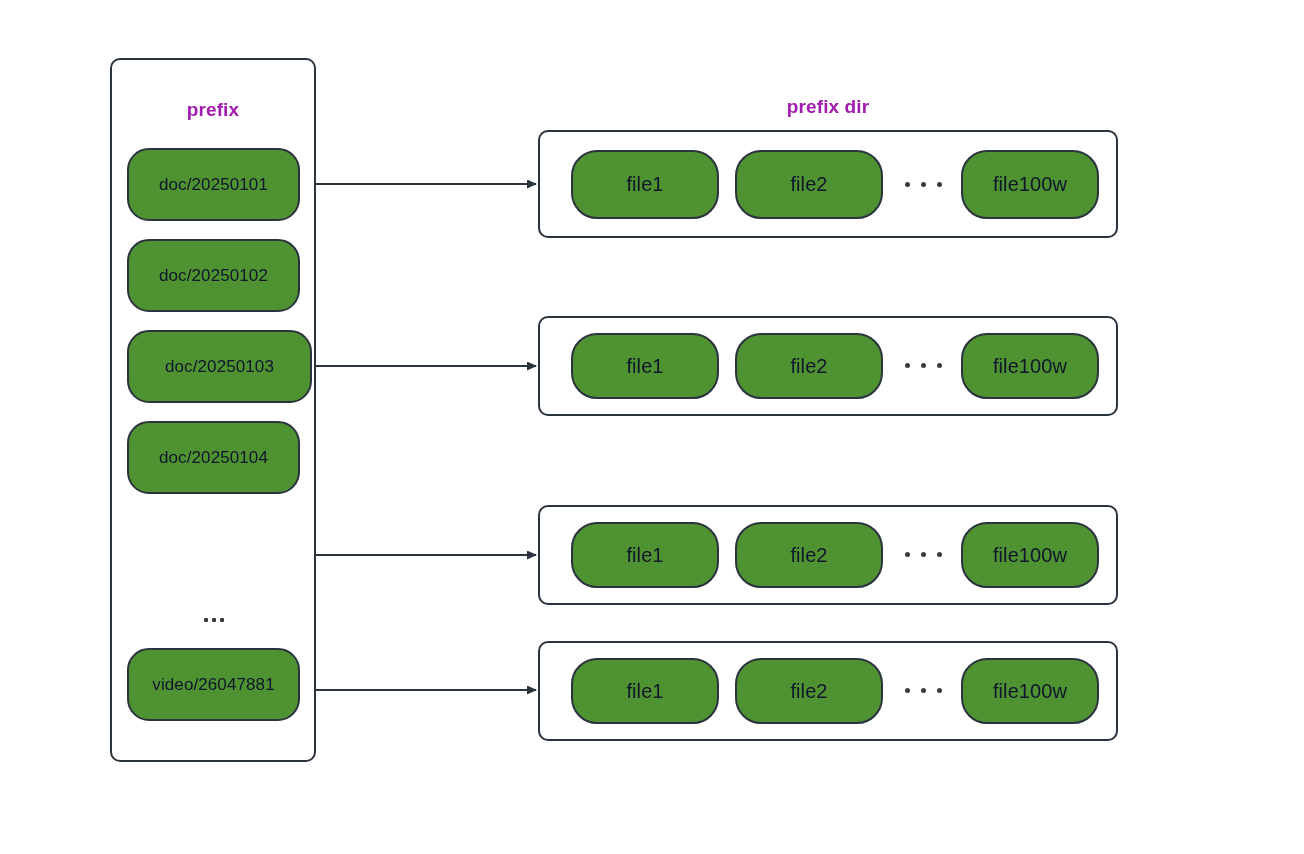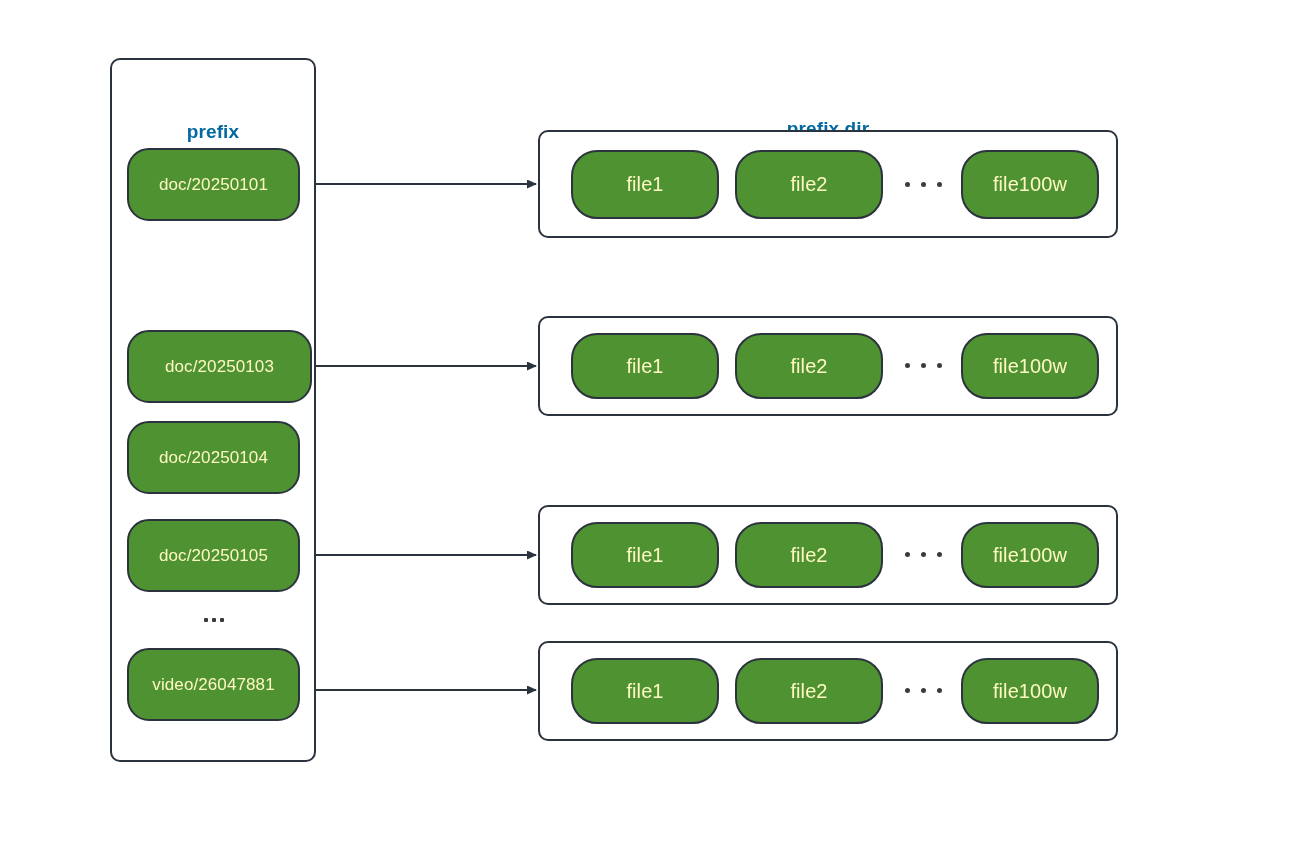--- a/index.html
+++ b/index.html
@@ -28,40 +28,39 @@
   
   .container-box {
     border: 2px solid #2b333e;
     border-radius: 10px;
     background: #ffffff;
   }
 
   
   .section-title {
     position: absolute;
-    color: #0369a1;
+    color: #a21caf;
     font-size: 19px;
     font-weight: 600;
     letter-spacing: .1px;
     text-align: center;
     white-space: nowrap;
-    margin-top: 22px;
   }
 
   
   .pill {
     position: absolute;
     box-sizing: border-box;
     background: #4f9232;
     border: 2px solid #2b333e;
     border-radius: 22px;
     display: flex;
     align-items: center;
     justify-content: center;
-    color: #fef9c3;
+    color: #0f172a;
     font-size: 17px;
     font-weight: 400;
     white-space: nowrap;
     letter-spacing: .1px;
   }
   .pill.file { border-radius: 26px; font-size: 20px; }
 
   
   .ellipsis-h {
     position: absolute;
@@ -112,26 +111,26 @@
     <line x1="302" y1="555" x2="536" y2="555" stroke="#2b333e" stroke-width="2" marker-end="url(#ah)"></line>
     <line x1="302" y1="690" x2="536" y2="690" stroke="#2b333e" stroke-width="2" marker-end="url(#ah)"></line>
   </svg>
 
   <div class="abs container-box" style="left:110px; top:58px; width:206px; height:704px;"></div>
 
   <div class="section-title" style="left:110px; top:99px; width:206px;">prefix</div>
 
   <div class="pill" style="left:127px; top:148px; width:173px; height:73px;">doc/20250101</div>
 
+  <div class="pill" style="left:127px; top:239px; width:173px; height:73px;">doc/20250102</div>
 
   <div class="pill" style="left:127px; top:330px; width:185px; height:73px;">doc/20250103</div>
 
   <div class="pill" style="left:127px; top:421px; width:173px; height:73px;">doc/20250104</div>
 
-  <div class="pill" style="left:127px; top:519px; width:173px; height:73px;">doc/20250105</div>
 
   <div class="ellipsis-v" style="left:204px; top:618px;">
     <i></i>
       <i></i>
       <i></i>
   </div>
 
   <div class="pill" style="left:127px; top:648px; width:173px; height:73px;">video/26047881</div>
 
   <div class="section-title" style="left:538px; top:96px; width:580px;">prefix dir</div>

